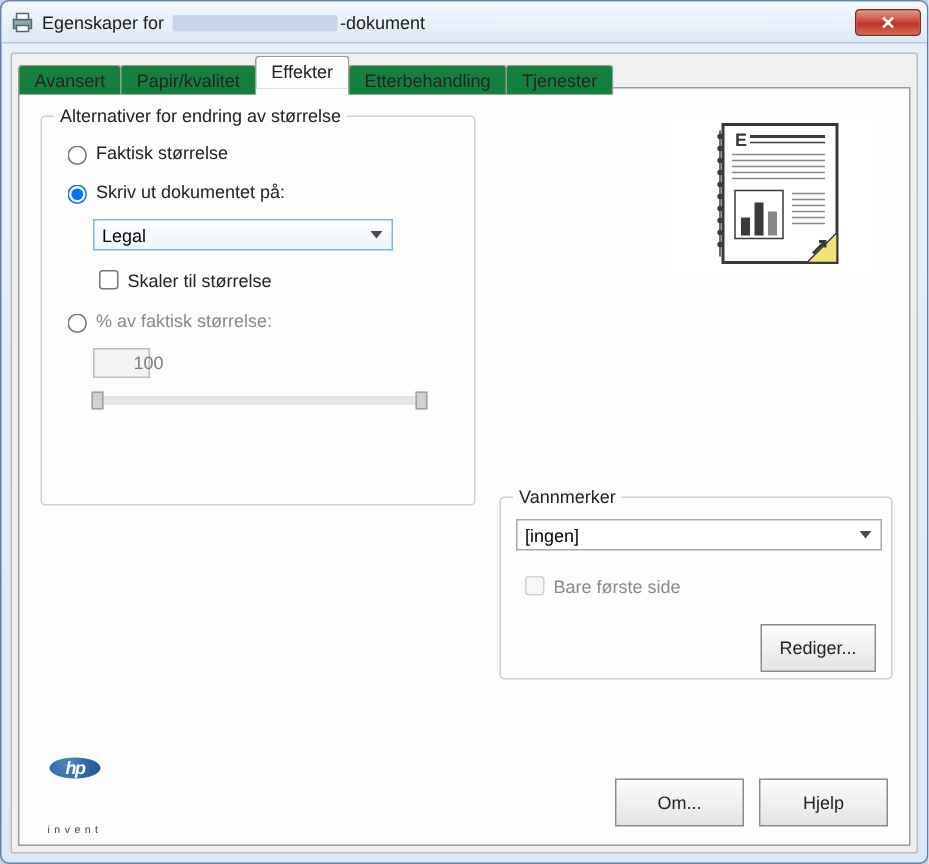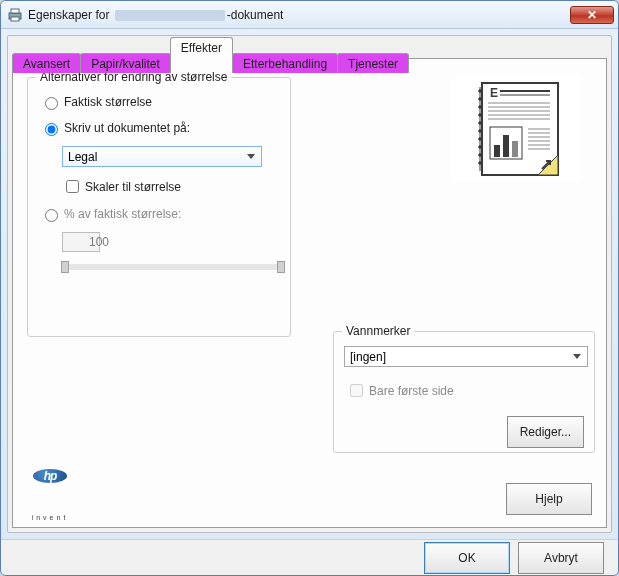--- a/index.html
+++ b/index.html
@@ -53,21 +53,21 @@
     background: #f0f0f0;
     border: 1px solid #9a9a9a;
     border-bottom: none;
     border-top-left-radius: 3px;
     border-top-right-radius: 3px;
     margin-right: -1px;
     color:#222;
     cursor:pointer;
     position:relative;
   }
-  .tab.inactive { background:#d946ef; top:16px; height:20px; }
+  .tab.inactive { background:#15803d; top:6px; height:20px; }
   .tab.active { background:#fdfdfd; z-index:3; height:22px; }
   .panel {
     flex:1;
     background:#fdfdfd;
     border: 1px solid #9a9a9a;
     margin: 0 4px 4px 4px;
     position:relative;
   }
   .group {
     position:absolute;
@@ -183,21 +183,21 @@
     <div class="tabs">
       <div class="tab inactive">Avansert</div>
       <div class="tab inactive">Papir/kvalitet</div>
       <div class="tab active">Effekter</div>
       <div class="tab inactive">Etterbehandling</div>
       <div class="tab inactive">Tjenester</div>
     </div>
 
     <div class="panel">
 
-      <div class="group" style="left:14px; top:18px; width:264px; height:260px;">
+      <div class="group" style="left:14px; top:18px; width:290px; height:260px;">
         <div class="group-title">Alternativer for endring av størrelse</div>
 
         <div style="height:16px;"></div>
 
         <label class="radio-row">
           <input type="radio" name="rs" style="">
           <span>Faktisk størrelse</span>
         </label>
 
         <label class="radio-row">
@@ -299,24 +299,21 @@
       </div>
 
       <div class="hp-logo">
         <div class="hp-circle">
           <span>hp</span>
         </div>
         <div class="hp-sub">invent</div>
       </div>
 
       <div style="position:absolute; right:14px; bottom:12px; display:flex; gap:10px;">
+        <div class="btn" style="min-width:86px;">Om...</div>
         <div class="btn" style="min-width:86px;">Hjelp</div>
       </div>
 
     </div>
   </div>
 
-  <div class="footer">
-    <div class="btn primary" style="min-width:86px;">OK</div>
-    <div class="btn" style="min-width:86px;">Avbryt</div>
-  </div>
 
 </div>
 
 </body></html>

